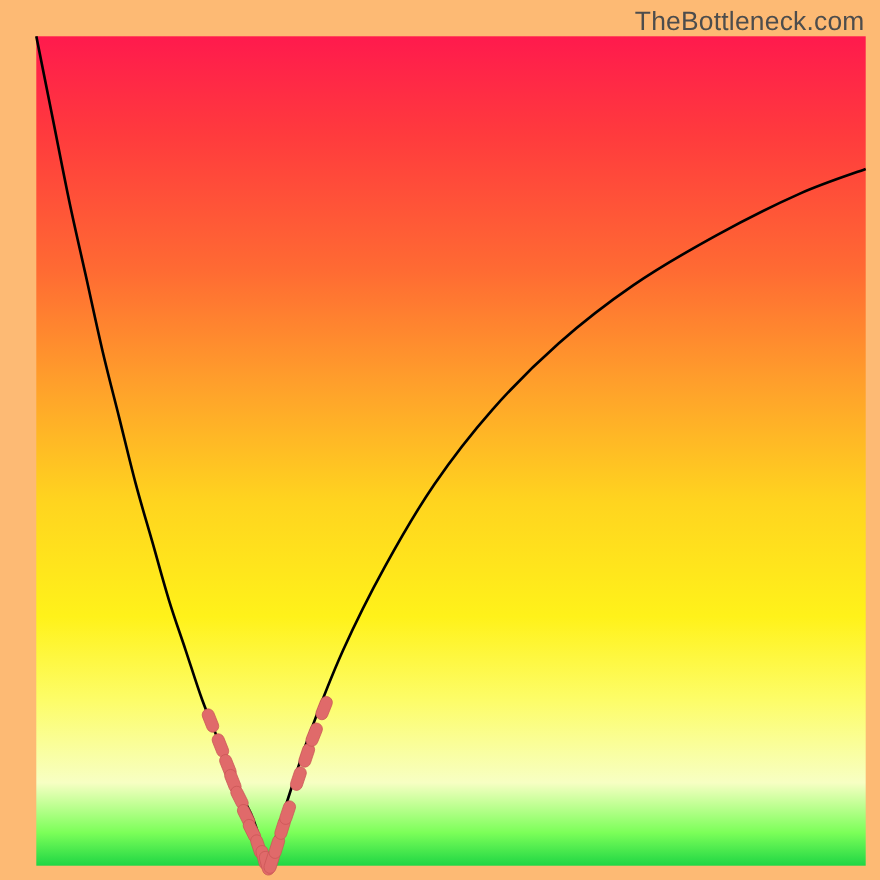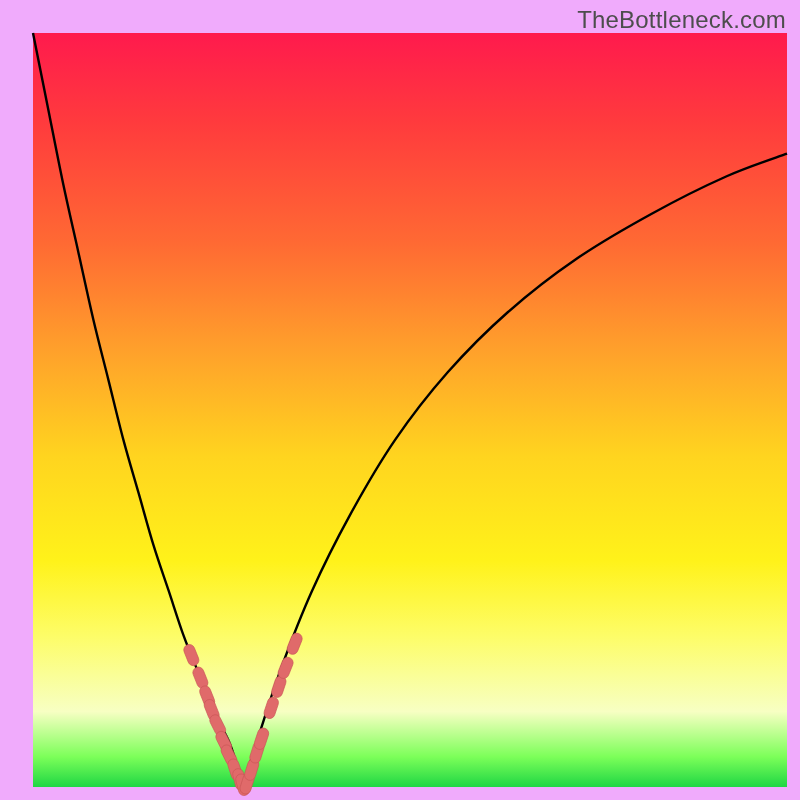--- a/index.html
+++ b/index.html
@@ -10,21 +10,21 @@
     overflow: hidden;
     background: #000;
     font-family: Arial, Helvetica, sans-serif;
   }
   .frame {
     position: absolute;
     left: 0;
     top: 0;
     width: 800px;
     height: 800px;
-    background: #f0abfc;
+    background: #fdba74;
   }
   .plot-area {
     position: absolute;
     left: 33px;
     top: 33px;
     width: 754px;
     height: 754px;
     background: linear-gradient(to bottom,
       #ff1a4d 0%,
       #ff3b3d 12%,

